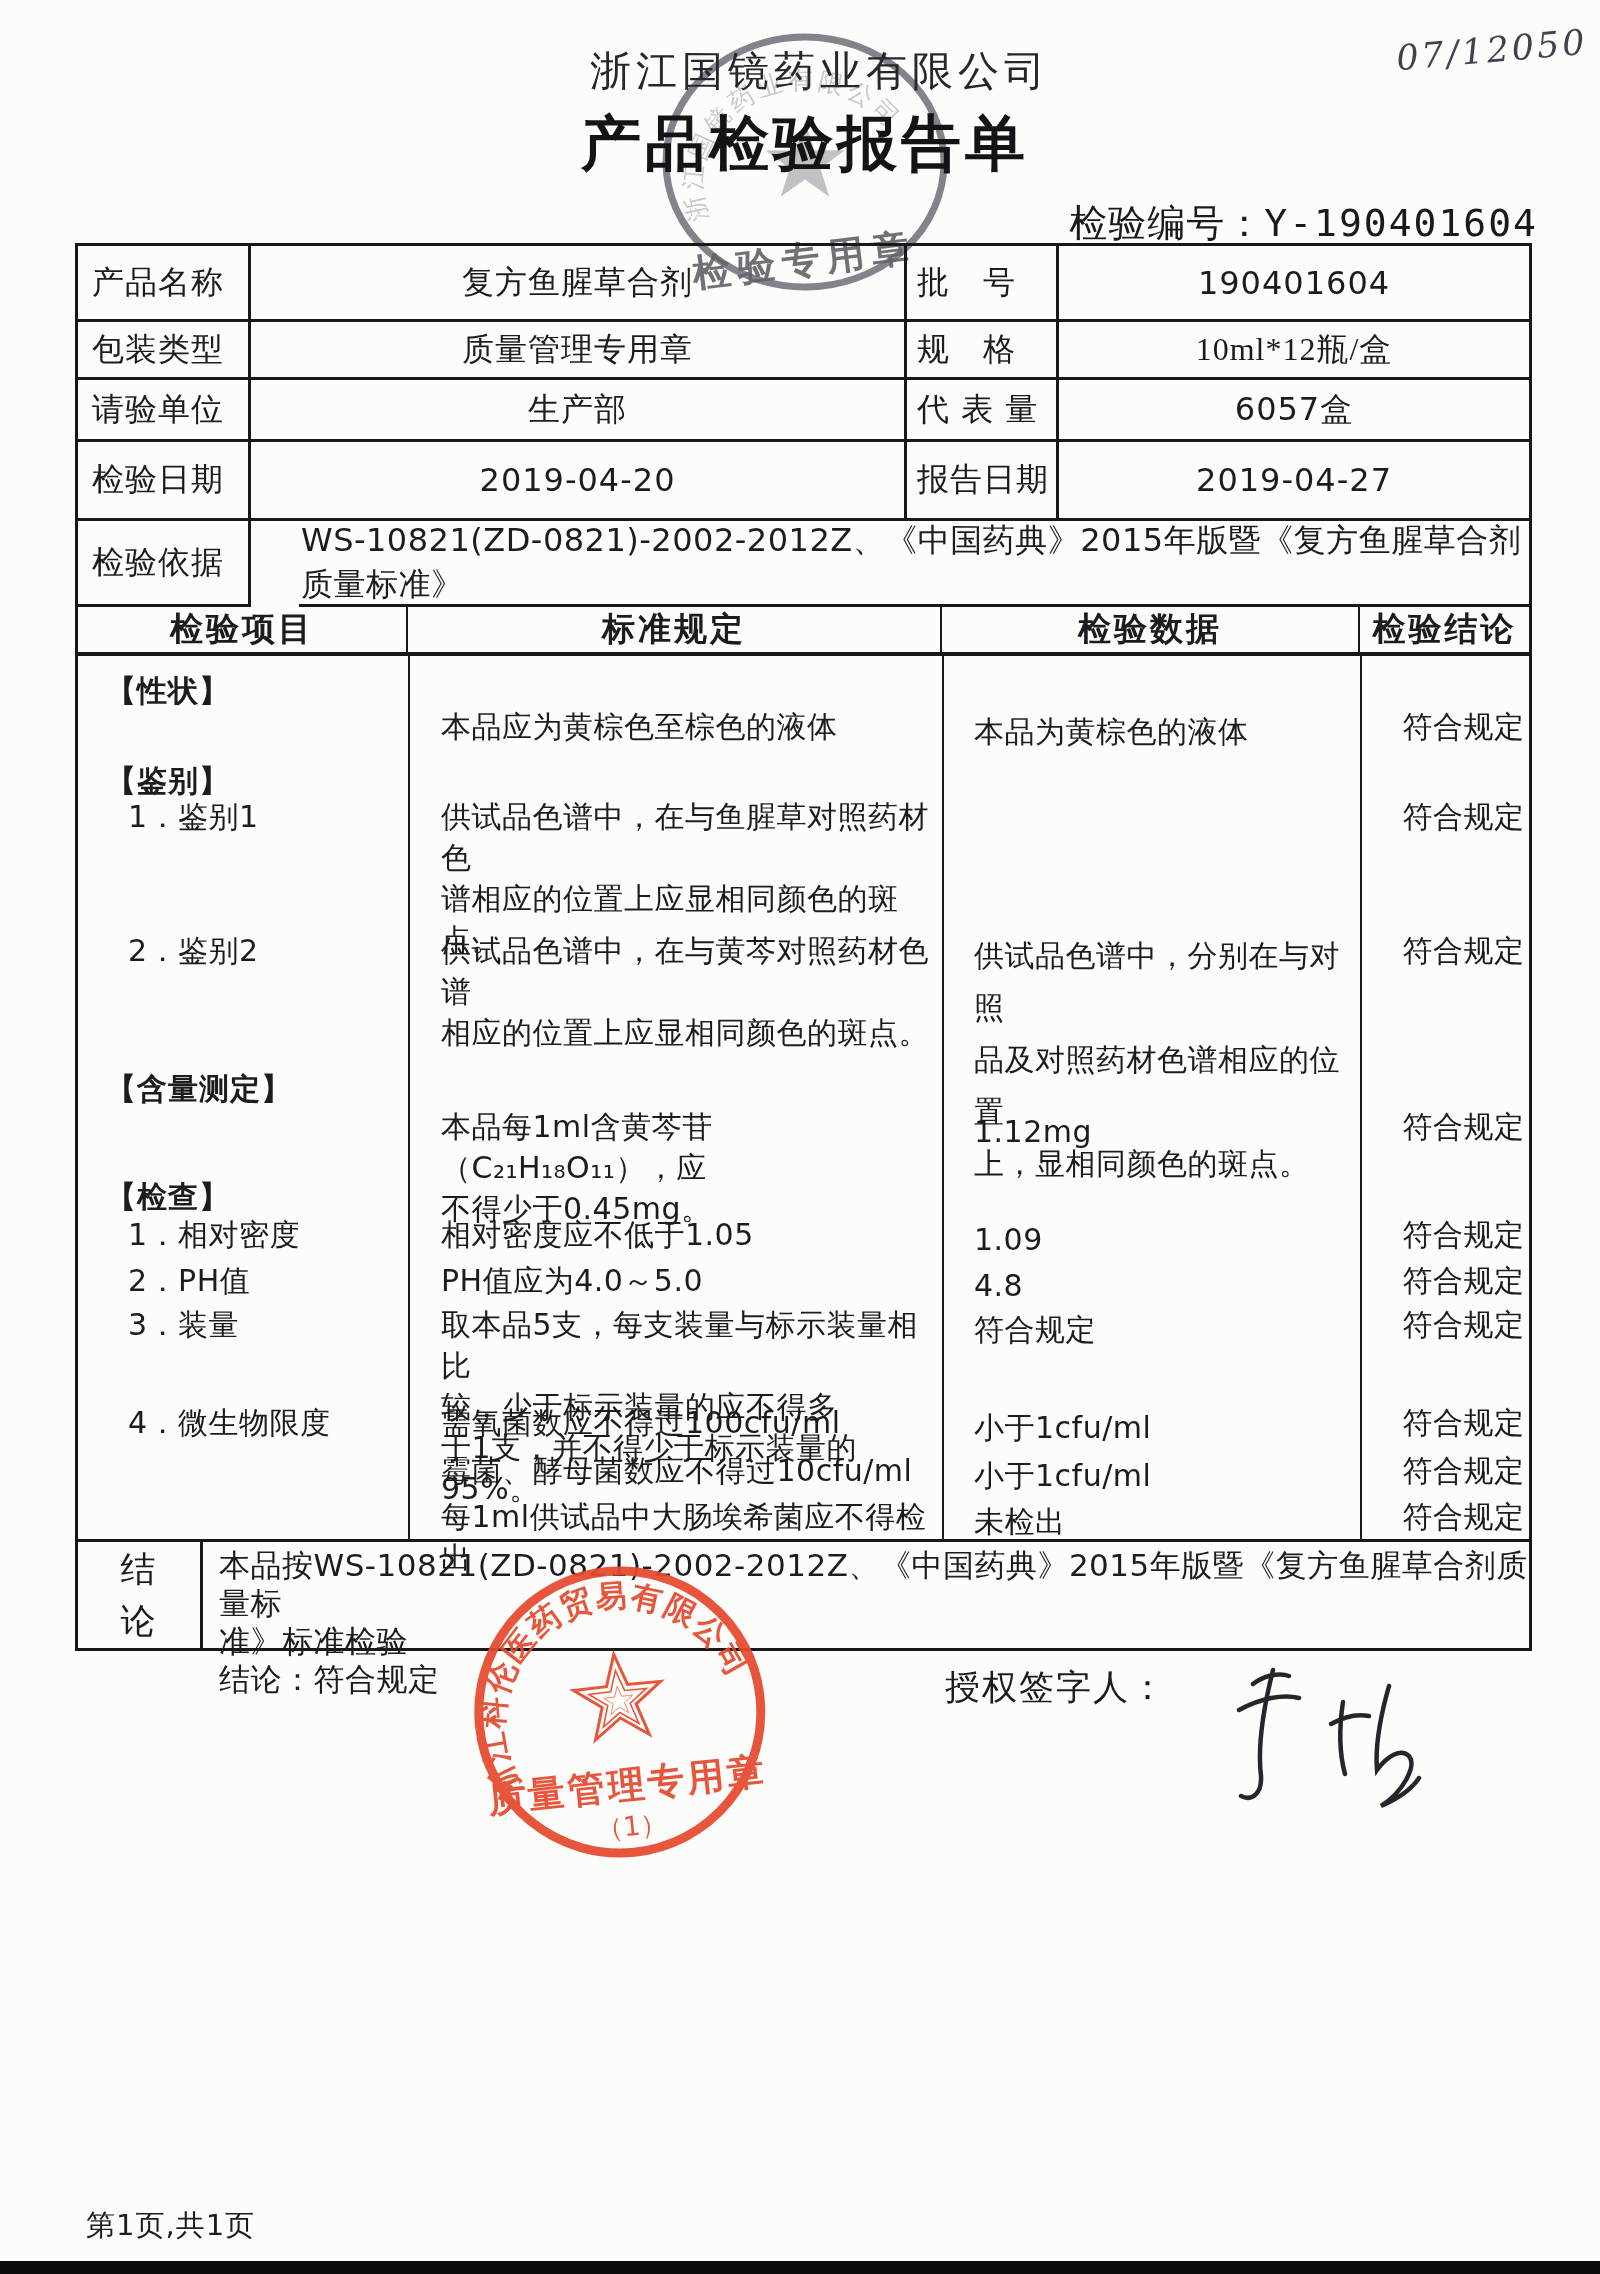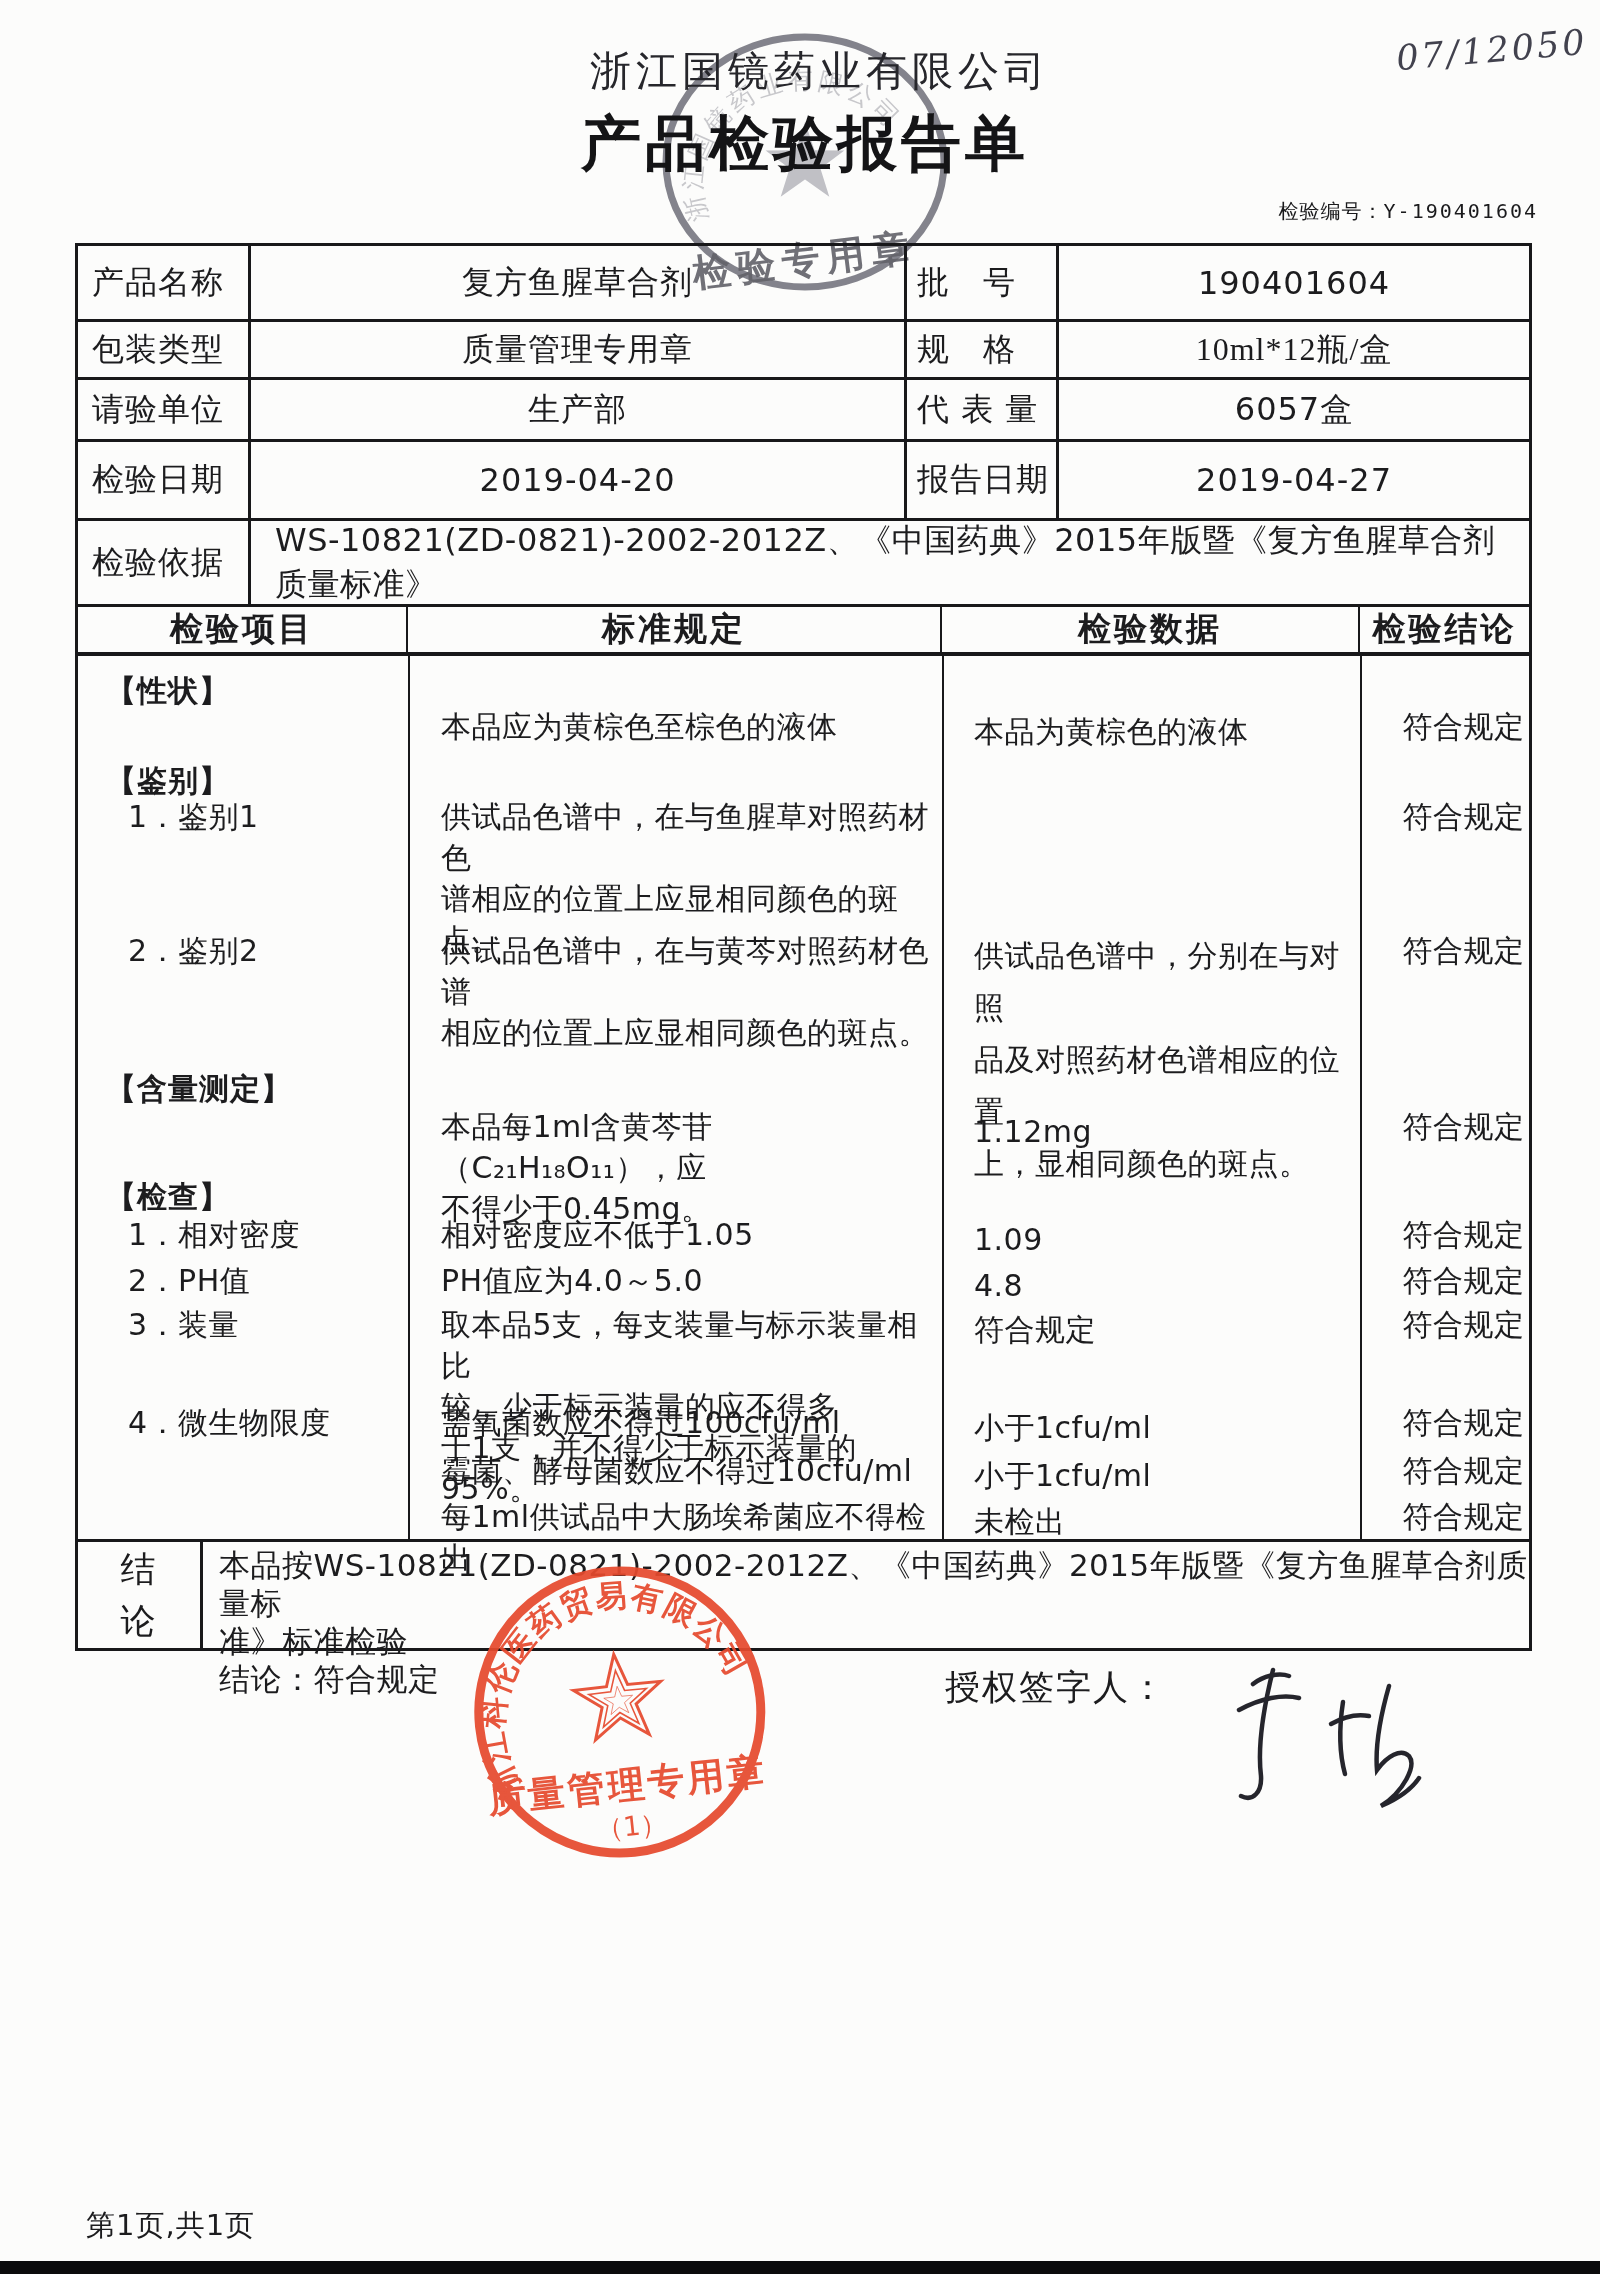--- a/index.html
+++ b/index.html
@@ -18,21 +18,21 @@
     text-align:center;font-size:41px;letter-spacing:5px;
     color:#26262b;z-index:3;
   }
   .doc-title{
     position:absolute;top:104px;left:0;width:1610px;
     text-align:center;font-size:60px;font-weight:bold;letter-spacing:4px;
     color:#141416;z-index:3;
   }
   .report-no{
     position:absolute;top:198px;right:62px;
-    font-size:20px;letter-spacing:1px;z-index:3;color:#1a1a1c;
+    font-size:38px;letter-spacing:1px;z-index:3;color:#1a1a1c;
   }
   .report-no .num{font-family:"DejaVu Sans Mono","Liberation Mono",monospace;letter-spacing:2px;}
   .hand-note{
     position:absolute;top:30px;left:1396px;
     font-size:35px;font-style:italic;color:#42424e;
     transform:rotate(-5deg);letter-spacing:3px;z-index:3;
     font-family:"DejaVu Serif","Liberation Serif",serif;
   }
   
   .stamp-top{position:absolute;left:655px;top:26px;z-index:2;}
@@ -48,21 +48,21 @@
   .info-grid{display:grid;grid-template-columns:173px 656px 152px 1fr;}
   .cell{
     border-right:3px solid #18181a;border-bottom:3px solid #18181a;
     display:flex;align-items:center;justify-content:center;
     font-size:32px;box-sizing:border-box;letter-spacing:1px;
   }
   .cell.lastcol{border-right:none;}
   .cell.lbl{justify-content:flex-start;padding-left:14px;}
   .cell.rlbl{justify-content:flex-start;padding-left:10px;white-space:pre;}
   .r1{height:76px;} .r2{height:58px;font-family:Liberation Serif, serif;} .r3{height:62px;} .r4{height:79px;} .r5{height:86px;}
-  .basis-val{justify-content:center;padding:0 24px;letter-spacing:0.5px;}
+  .basis-val{justify-content:center;padding:0 2px;letter-spacing:0.5px;margin-left:48px;}
   
   .main-head{display:grid;grid-template-columns:330px 534px 418px 1fr;height:47px;}
   .hcell{
     border-right:2px solid #18181a;border-bottom:4px solid #18181a;
     display:flex;align-items:center;justify-content:center;
     font-size:33px;font-weight:bold;letter-spacing:3px;box-sizing:border-box;
   }
   .hcell.lastcol{border-right:none;}
   
   .main-body{position:relative;height:885px;border-bottom:3px solid #18181a;box-sizing:content-box;}

